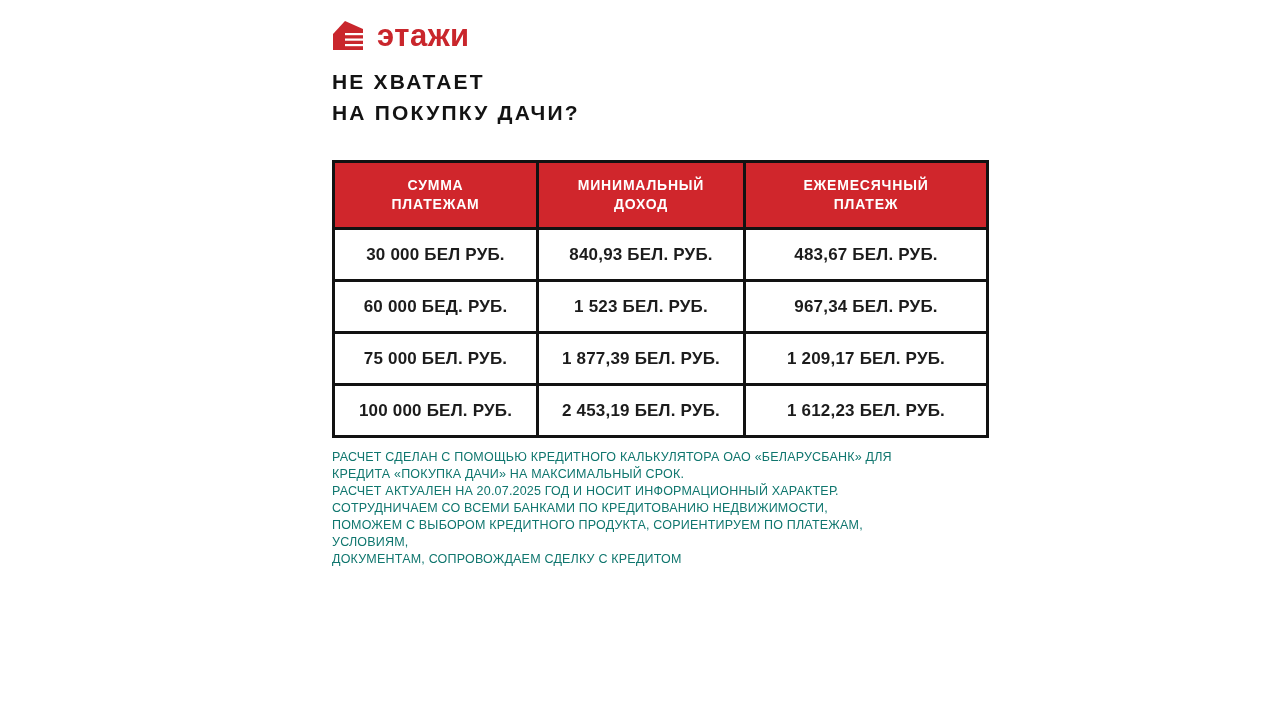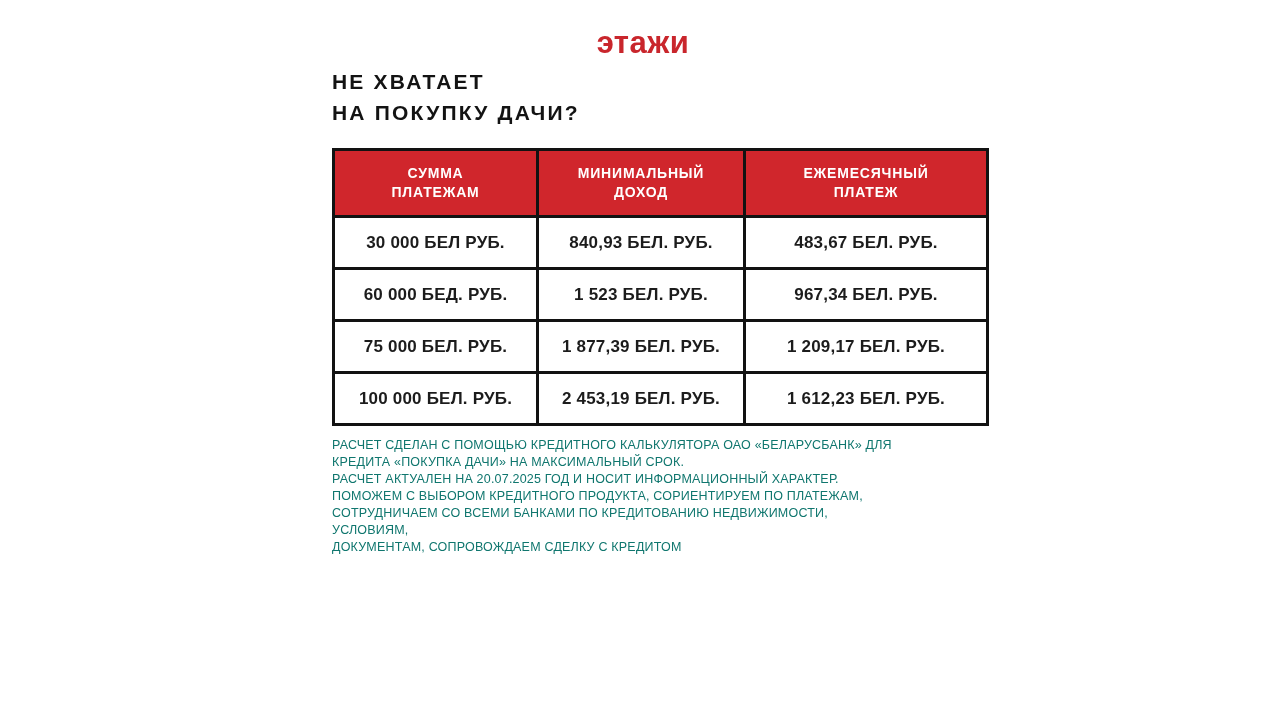--- a/index.html
+++ b/index.html
@@ -12,38 +12,37 @@
   .content {
     position: absolute;
     left: 332px; top: 16px;
     width: 622px;
   }
   .logo-row {
     display: flex;
     align-items: center;
     gap: 9px;
     height: 40px;
-    flex-direction: column;
   }
   .logo-text {
     color: #c9262c;
     font-size: 31px;
     font-weight: 800;
     letter-spacing: 0.5px;
   }
   .title {
     margin-top: 10px;
     color: #131313;
     font-size: 21px;
     font-weight: 800;
     letter-spacing: 2.2px;
     line-height: 31px;
   }
   table.calc {
-    margin-top: 20px;
+    margin-top: 32px;
     width: 618px;
     border-collapse: collapse;
     table-layout: fixed;
     border-radius: 21px;
   }
   table.calc th, table.calc td {
     border: 3px solid #121212;
     text-align: center;
     vertical-align: middle;
   }
@@ -144,19 +143,19 @@
         <td>1 612,23 БЕЛ. РУБ.</td>
       </tr>
     </tbody>
   </table>
 
 
   <div class="disclaimer">
     <div>РАСЧЕТ СДЕЛАН С ПОМОЩЬЮ КРЕДИТНОГО КАЛЬКУЛЯТОРА ОАО «БЕЛАРУСБАНК» ДЛЯ</div>
     <div>КРЕДИТА «ПОКУПКА ДАЧИ» НА МАКСИМАЛЬНЫЙ СРОК.</div>
     <div>РАСЧЕТ АКТУАЛЕН НА 20.07.2025 ГОД И НОСИТ ИНФОРМАЦИОННЫЙ ХАРАКТЕР.</div>
+    <div>СОТРУДНИЧАЕМ СО ВСЕМИ БАНКАМИ ПО КРЕДИТОВАНИЮ НЕДВИЖИМОСТИ,</div>
     <div>ПОМОЖЕМ С ВЫБОРОМ КРЕДИТНОГО ПРОДУКТА, СОРИЕНТИРУЕМ ПО ПЛАТЕЖАМ,</div>
-    <div>СОТРУДНИЧАЕМ СО ВСЕМИ БАНКАМИ ПО КРЕДИТОВАНИЮ НЕДВИЖИМОСТИ,</div>
     <div>УСЛОВИЯМ,</div>
     <div>ДОКУМЕНТАМ, СОПРОВОЖДАЕМ СДЕЛКУ С КРЕДИТОМ</div>
   </div>
 
 </div>
 
 </body></html>

